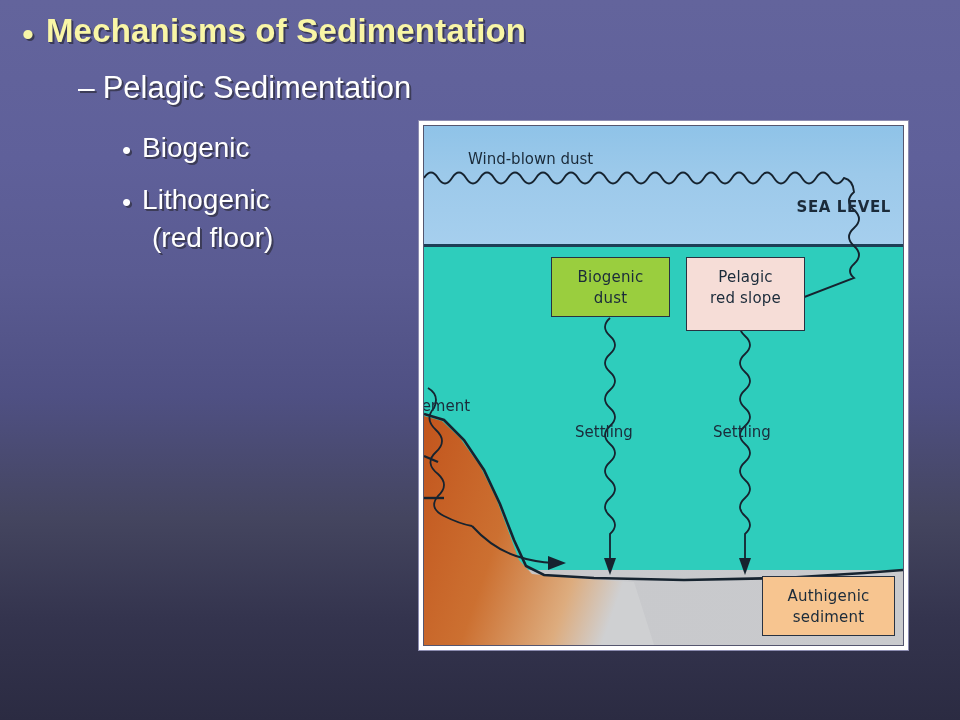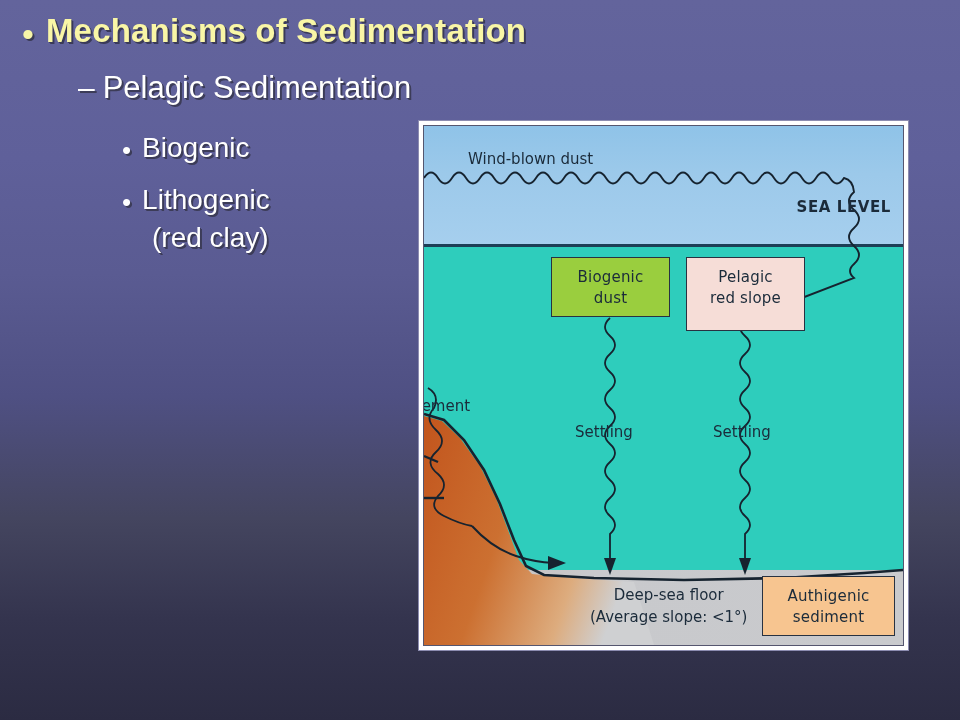--- a/index.html
+++ b/index.html
@@ -246,21 +246,21 @@
     <div class="line lvl3 item-a">
       <span class="bullet-glyph">•</span>
       <span class="line-text">Biogenic</span>
     </div>
 
     <div class="line lvl3 item-b">
       <span class="bullet-glyph">•</span>
       <span class="line-text">Lithogenic</span>
     </div>
 
-    <div class="lvl3-cont">(red clay)</div>
+    <div class="lvl3-cont">(red floor)</div>
   </div>
 
   <div id="figure-frame">
     <div id="figure">
 
       <div class="sky"></div>
       <div class="sea-level-line"></div>
       <div class="water"></div>
       <div class="seafloor"></div>
 
@@ -311,24 +311,20 @@
 
       <div class="fig-label lbl-sealevel">SEA LEVEL</div>
 
       <div class="fig-label lbl-bulk">lk
 nplacement</div>
 
       <div class="fig-label lbl-settle-a">Settling</div>
 
       <div class="fig-label lbl-settle-b">Settling</div>
 
-      <div class="fig-label lbl-floor">
-        <div>Deep-sea floor</div>
-        <div>(Average slope: &lt;1°)</div>
-      </div>
 
       <div class="fig-box box-biogenic">
         <div>Biogenic</div>
         <div>dust</div>
       </div>
 
       <div class="fig-box box-pelagic">
         <div>Pelagic</div>
         <div>red slope</div>
       </div>

